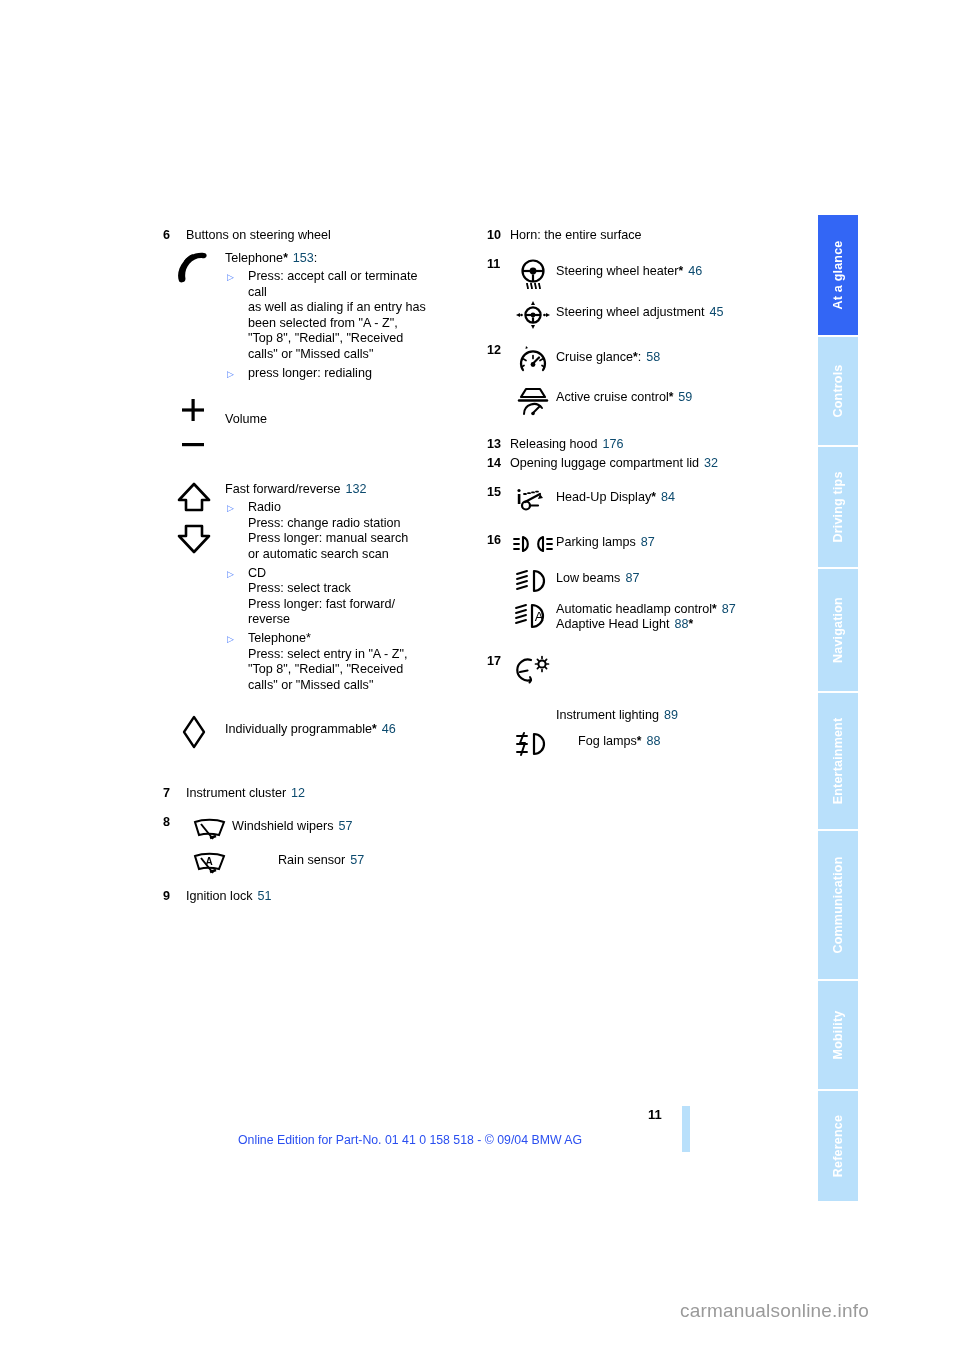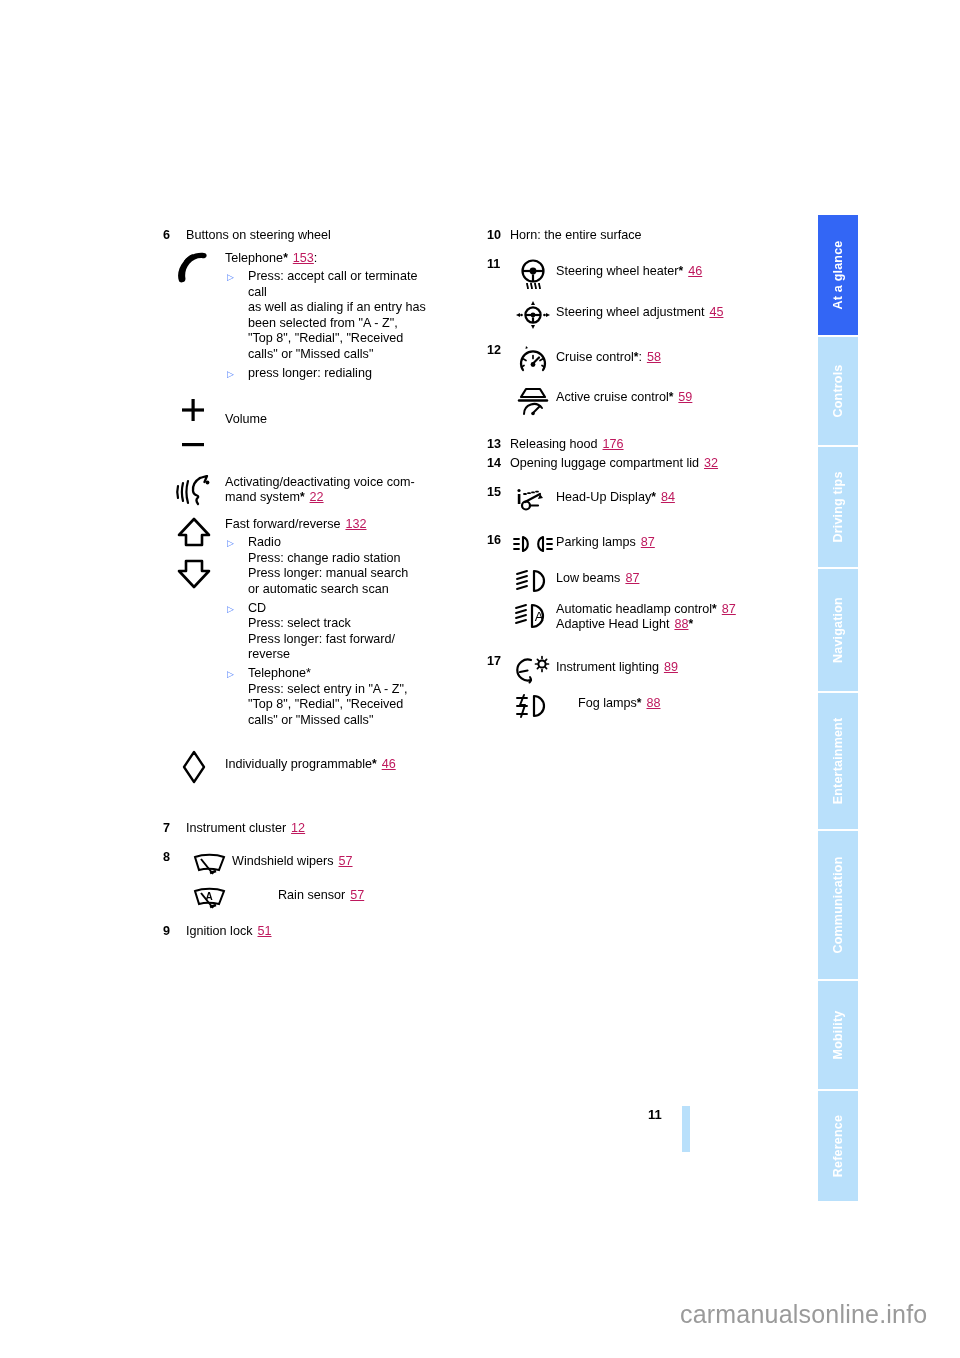--- a/index.html
+++ b/index.html
@@ -104,23 +104,22 @@
     flex: 0 0 21px;
     width: 21px;
     color: #4f7ffb;
     font-size: 9px;
     line-height: 17px;
     padding-left: 2px;
   }
   .bullet-text { flex: 1; }
 
   .pg {
-    color: #be185d;
+    color: #0c4a6e;
     margin-left: 5px;
-    text-decoration: underline;
   }
   .star { font-weight: bold; font-size: 12px; }
 
   .gap-s  { height: 7px; }
   .gap-m  { height: 13px; }
   .gap-l  { height: 21px; }
   .gap-xl { height: 30px; }
 
   svg { display: block; }
   #page-number {
@@ -147,21 +146,21 @@
     text-align: center;
     font-size: 12.3px;
     color: #2a4ff0;
   }
 
   
   #watermark {
     position: absolute;
     left: 680px;
     top: 1300px;
-    font-size: 25px;
+    font-size: 19px;
     color: #9a9a9a;
     letter-spacing: 0.2px;
   }
 </style>
 </head>
 <body>
 
 <div id="page">
 
   <div id="tab-rail">
@@ -241,36 +240,20 @@
           <g>
             <rect x="5" y="46" width="22" height="3.2" fill="#000"></rect>
           </g>
         </svg>
       </div>
       <div class="icon-text" style="padding-top:16px;">Volume</div>
     </div>
 
     <div class="gap-m"></div>
 
-    <div class="icon-row">
-      <div class="icon-cell">
-        <svg width="40" height="34" viewBox="0 0 40 34">
-          <path d="M4 11 C3 15 3 19 4 23" stroke="#000" stroke-width="2.2" fill="none" stroke-linecap="round"></path>
-          <path d="M9 8 C7.5 14 7.5 20 9 26" stroke="#000" stroke-width="2.2" fill="none" stroke-linecap="round"></path>
-          <path d="M14 6 C12 13 12 21 14 28" stroke="#000" stroke-width="2.2" fill="none" stroke-linecap="round"></path>
-          <path d="M26 3 C21 6 18.5 11 19 16 C19.3 19 21 20 23 20.5 C24.5 21 24.5 22 23.5 23 C22 24.5 22.5 27 24 29" stroke="#000" stroke-width="2.3" fill="none" stroke-linecap="round" stroke-linejoin="round"></path>
-          <path d="M26 3 L33 1 L30.5 7" stroke="#000" stroke-width="2.3" fill="none" stroke-linecap="round" stroke-linejoin="round"></path>
-          <circle cx="33.5" cy="7.5" r="1.9" fill="#000"></circle>
-        </svg>
-      </div>
-      <div class="icon-text">
-        <span>Activating/deactivating voice com-</span><br>
-        <span>mand system</span><span class="star">*</span><span class="pg">22</span>
-      </div>
-    </div>
 
     <div class="gap-s"></div>
 
     <div class="icon-row">
       <div class="icon-cell">
         <svg width="40" height="74" viewBox="0 0 40 74">
           <g>
             <path d="M20 2 L35 18 L28 18 L28 28 L12 28 L12 18 L5 18 Z" fill="none" stroke="#000" stroke-width="2.6" stroke-linejoin="round"></path>
           </g>
           <g>
@@ -431,21 +414,21 @@
         <div class="icon-row">
           <div class="icon-cell narrow">
             <svg width="34" height="32" viewBox="0 0 34 32">
               <path d="M7 26 A12 12 0 1 1 27 26" fill="none" stroke="#000" stroke-width="2.2" stroke-linecap="round"></path>
               <path d="M5.5 23 L8 21.5 M7.5 15 L10 16.5 M17 11.5 L17 14.5 M26.5 15 L24 16.5 M28.5 23 L26 21.5" stroke="#000" stroke-width="1.7" stroke-linecap="round"></path>
               <path d="M17 19.5 L23 13.5" stroke="#000" stroke-width="2.2" stroke-linecap="round"></path>
               <circle cx="17" cy="20.5" r="2.4" fill="#000"></circle>
               <path d="M10 2 L12 4 L9.5 5 Z" fill="#000"></path>
             </svg>
           </div>
-          <div class="icon-text" style="padding-top:7px;"><span>Cruise control</span><span class="star">*</span><span>:</span><span class="pg">58</span></div>
+          <div class="icon-text" style="padding-top:7px;"><span>Cruise glance</span><span class="star">*</span><span>:</span><span class="pg">58</span></div>
         </div>
         <div class="gap-s"></div>
         <div class="icon-row">
           <div class="icon-cell narrow">
             <svg width="36" height="32" viewBox="0 0 36 32">
               <path d="M6 13 L11 5 L25 5 L30 13 Z" fill="none" stroke="#000" stroke-width="2.2" stroke-linejoin="round"></path>
               <path d="M4 16.5 L32 16.5" stroke="#000" stroke-width="2.4" stroke-linecap="round"></path>
               <path d="M9 30 A10 10 0 0 1 27 24" fill="none" stroke="#000" stroke-width="2" stroke-linecap="round"></path>
               <path d="M18 29 L25 22" stroke="#000" stroke-width="2" stroke-linecap="round"></path>
               <circle cx="18" cy="29.5" r="1.8" fill="#000"></circle>
@@ -543,36 +526,37 @@
         <div class="icon-row">
           <div class="icon-cell narrow">
             <svg width="38" height="30" viewBox="0 0 38 30">
               <path d="M17 5 A10.5 10.5 0 1 0 17 25" fill="none" stroke="#000" stroke-width="2.2" stroke-linecap="round"></path>
               <path d="M6 17 L13.5 15.5" stroke="#000" stroke-width="2.2" stroke-linecap="round"></path>
               <path d="M16 22 C17.5 24 17 26 15.5 27.5" stroke="#000" stroke-width="2" fill="none" stroke-linecap="round"></path>
               <circle cx="28" cy="9" r="3.6" fill="none" stroke="#000" stroke-width="2"></circle>
               <path d="M28 1.5 L28 3.5 M28 14.5 L28 16.5 M21.5 9 L23.5 9 M32.5 9 L34.5 9 M23.4 4.4 L24.8 5.8 M31.2 12.2 L32.6 13.6 M32.6 4.4 L31.2 5.8 M24.8 12.2 L23.4 13.6" stroke="#000" stroke-width="1.7" stroke-linecap="round"></path>
             </svg>
           </div>
-          <div class="icon-text" style="padding-top:6px;"><span>Instrument lighting</span><span class="pg">89</span></div>
+          <div class="icon-text" style="padding-top:6px;margin-top:48px;"><span>Instrument lighting</span><span class="pg">89</span></div>
         </div>
         <div class="gap-s"></div>
         <div class="icon-row">
           <div class="icon-cell narrow">
             <svg width="38" height="26" viewBox="0 0 38 26">
               <path d="M20 3 A10 10 0 0 1 20 23 Z" fill="none" stroke="#000" stroke-width="2.2" stroke-linejoin="round"></path>
               <path d="M3 5 L13 5 M3 13 L13 13 M3 21 L13 21" stroke="#000" stroke-width="1.9" stroke-linecap="round"></path>
               <path d="M10 2 L6 12 L11 12 L7 24" stroke="#000" stroke-width="2" fill="none" stroke-linejoin="round" stroke-linecap="round"></path>
             </svg>
           </div>
           <div class="icon-text" style="padding-top:4px;margin-left:22px;"><span>Fog lamps</span><span class="star">*</span><span class="pg">88</span></div>
         </div>
       </span>
     </div>
 
   </div>
 
   <div id="page-number">11</div>
   <div id="page-marker"></div>
+  <div id="edition-note">Online Edition for Part-No. 01 41 0 158 518 - © 09/04 BMW AG</div>
 
 </div>
 
 <div id="watermark">carmanualsonline.info</div>
 
 </body></html>

